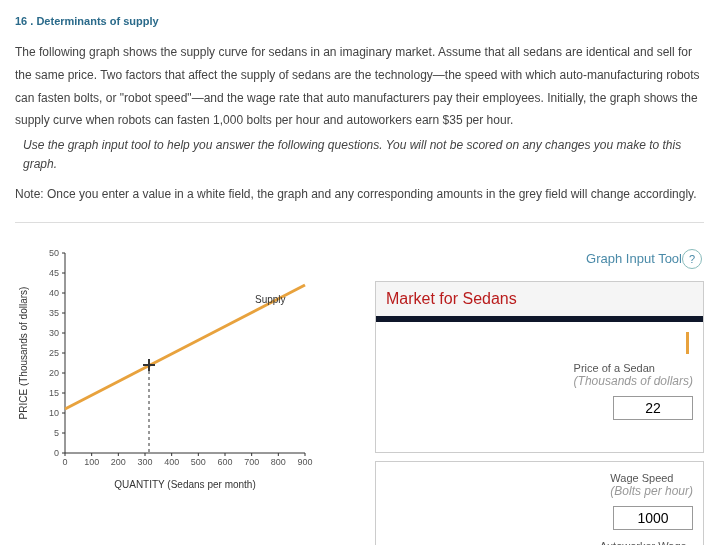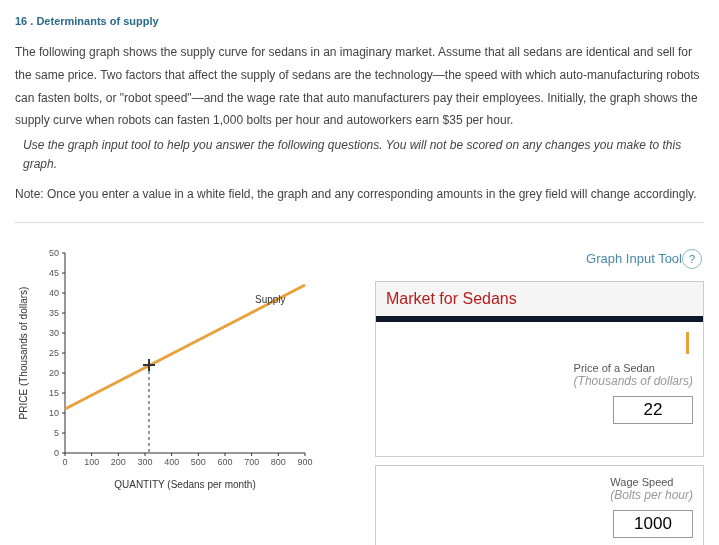--- a/index.html
+++ b/index.html
@@ -23,21 +23,21 @@
   .input-panel { flex:1; }
   .tool-header { display:flex; align-items:center; justify-content:flex-end; color:#4a8aa8; font-size:13px; padding:6px 2px 12px 2px;}
   .help-circle { width:18px;height:18px;border:1px solid #8bb;border-radius:50%;color:#4a8aa8;display:flex;align-items:center;justify-content:center;font-size:11px;}
   .section { border:1px solid #ccc; margin-bottom:8px; }
   .section-header { background:#f5f5f5; color:#b91c1c; font-size:16px; padding:8px 10px; border-bottom:6px solid #0f172a;}
   .section-body { padding:10px 10px 12px 10px; }
   .field-row { display:flex; align-items:flex-end; margin-bottom:10px; gap:8px;flex-direction:column;}
   .field-label { flex:1; font-size:11px; color:#555;}
   .field-label .sub { color:#999; font-size:12px; font-style:italic;}
   .orange-bar { width:3px; height:22px; background:#e8a23d; margin-right:4px;}
-  .val-box { width:70px; border:1px solid #999; padding:3px 4px; font-size:17px; text-align:center; background:#fff;}
+  .val-box { width:70px; border:1px solid #999; padding:3px 4px; font-size:14px; text-align:center; background:#fff;}
   .val-box.grey { background:#eee; border-color:#bbb; color:#555;}
   .axis-text { font-size:9px; fill:#555; }
   .axis-label { font-size:10px; fill:#333; }
 </style>
 </head>
 <body>
 
 <div class="q-title">16 . Determinants of supply</div>
 
 <div class="body-text">The following graph shows the supply curve for sedans in an imaginary market. Assume that all sedans are identical and sell for the same price. Two factors that affect the supply of sedans are the technology—the speed with which auto-manufacturing robots can fasten bolts, or "robot speed"—and the wage rate that auto manufacturers pay their employees. Initially, the graph shows the supply curve when robots can fasten 1,000 bolts per hour and autoworkers earn $35 per hour.</div>

